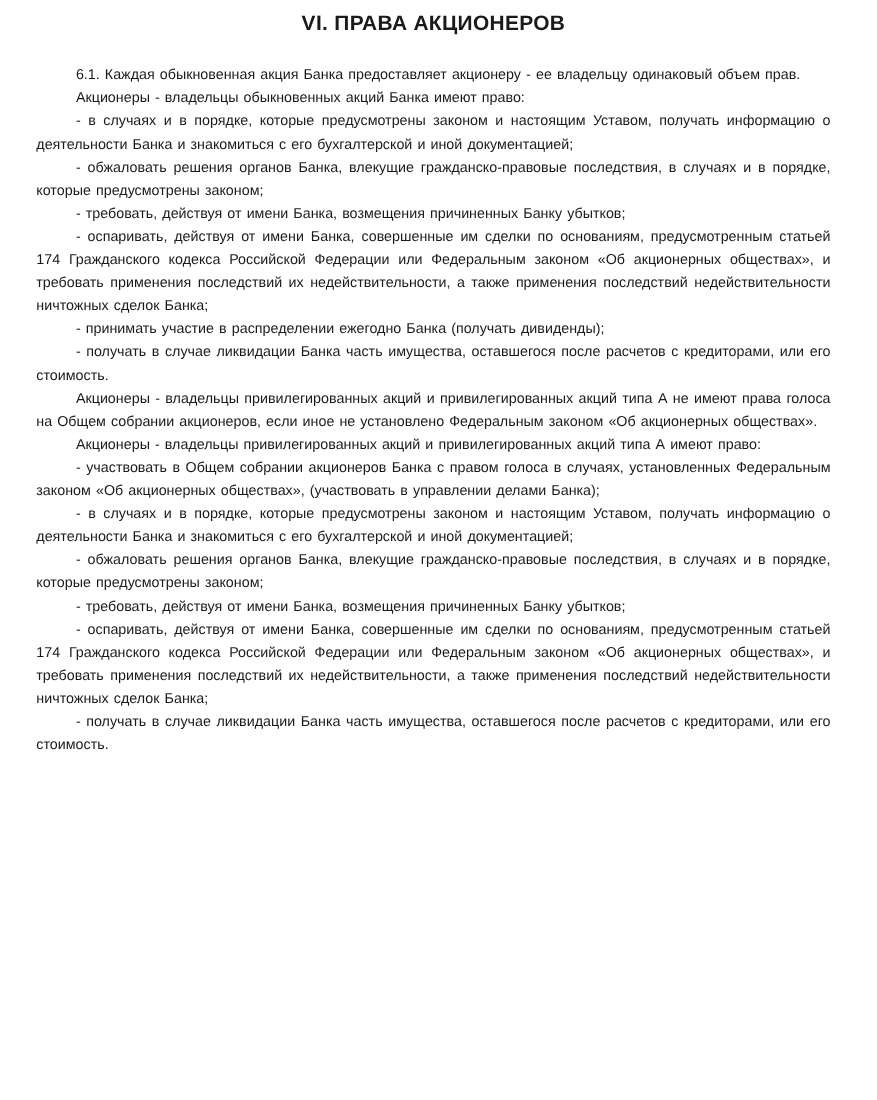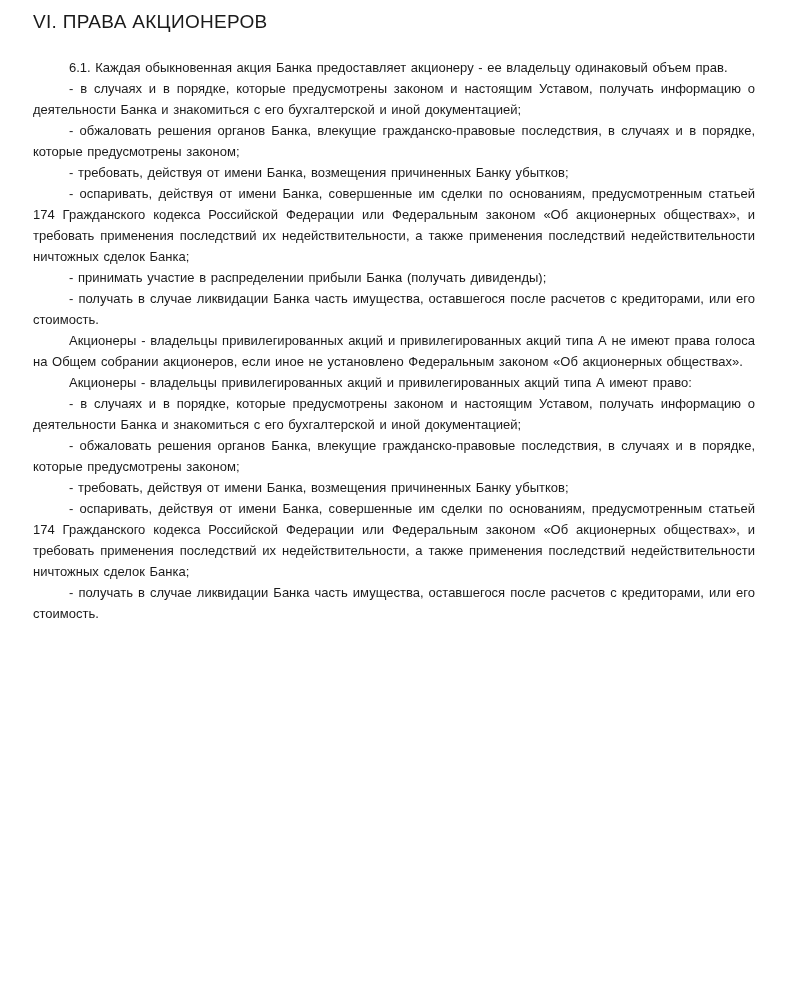--- a/index.html
+++ b/index.html
@@ -14,21 +14,22 @@
     position: relative;
     width: 797px;
     height: 1000px;
     box-sizing: border-box;
     background: #ffffff;
     padding: 11px 42px 0 33px;
     overflow: hidden;
   }
   .doc-title {
     font-size: 19px;
-    font-weight: normal;
+    font-weight: bold;
+    text-align: center;
     letter-spacing: 0.3px;
     margin: 0 0 24px 0;
     color: inherit;
   }
   .doc-body p.para {
     margin: 0;
     font-size: 13px;
     line-height: 21px;
     text-align: justify;
     text-indent: 36px;
@@ -36,27 +37,29 @@
     color: inherit;
   }
 </style>
 </head>
 <body style="background: rgb(255, 255, 255);">
 
 <div class="page" style="color: rgb(26, 26, 26);">
   <h1 class="doc-title">VI. ПРАВА АКЦИОНЕРОВ</h1>
   <div class="doc-body">
     <p class="para">6.1. Каждая обыкновенная акция Банка предоставляет акционеру - ее владельцу одинаковый объем прав.</p>
+    <p class="para">Акционеры - владельцы обыкновенных акций Банка имеют право:</p>
     <p class="para">- в случаях и в порядке, которые предусмотрены законом и настоящим Уставом, получать информацию о деятельности Банка и знакомиться с его бухгалтерской и иной документацией;</p>
     <p class="para">- обжаловать решения органов Банка, влекущие гражданско-правовые последствия, в случаях и в порядке, которые предусмотрены законом;</p>
     <p class="para">- требовать, действуя от имени Банка, возмещения причиненных Банку убытков;</p>
     <p class="para">- оспаривать, действуя от имени Банка, совершенные им сделки по основаниям, предусмотренным статьей 174 Гражданского кодекса Российской Федерации или Федеральным законом «Об акционерных обществах», и требовать применения последствий их недействительности, а также применения последствий недействительности ничтожных сделок Банка;</p>
-    <p class="para">- принимать участие в распределении прибыли Банка (получать дивиденды);</p>
+    <p class="para">- принимать участие в распределении ежегодно Банка (получать дивиденды);</p>
     <p class="para">- получать в случае ликвидации Банка часть имущества, оставшегося после расчетов с кредиторами, или его стоимость.</p>
     <p class="para">Акционеры - владельцы привилегированных акций и привилегированных акций типа А не имеют права голоса на Общем собрании акционеров, если иное не установлено Федеральным законом «Об акционерных обществах».</p>
     <p class="para">Акционеры - владельцы привилегированных акций и привилегированных акций типа А имеют право:</p>
+    <p class="para">- участвовать в Общем собрании акционеров Банка с правом голоса в случаях, установленных Федеральным законом «Об акционерных обществах», (участвовать в управлении делами Банка);</p>
     <p class="para">- в случаях и в порядке, которые предусмотрены законом и настоящим Уставом, получать информацию о деятельности Банка и знакомиться с его бухгалтерской и иной документацией;</p>
     <p class="para">- обжаловать решения органов Банка, влекущие гражданско-правовые последствия, в случаях и в порядке, которые предусмотрены законом;</p>
     <p class="para">- требовать, действуя от имени Банка, возмещения причиненных Банку убытков;</p>
     <p class="para">- оспаривать, действуя от имени Банка, совершенные им сделки по основаниям, предусмотренным статьей 174 Гражданского кодекса Российской Федерации или Федеральным законом «Об акционерных обществах», и требовать применения последствий их недействительности, а также применения последствий недействительности ничтожных сделок Банка;</p>
     <p class="para">- получать в случае ликвидации Банка часть имущества, оставшегося после расчетов с кредиторами, или его стоимость.</p>
   </div>
 </div>
 
 </body></html>

